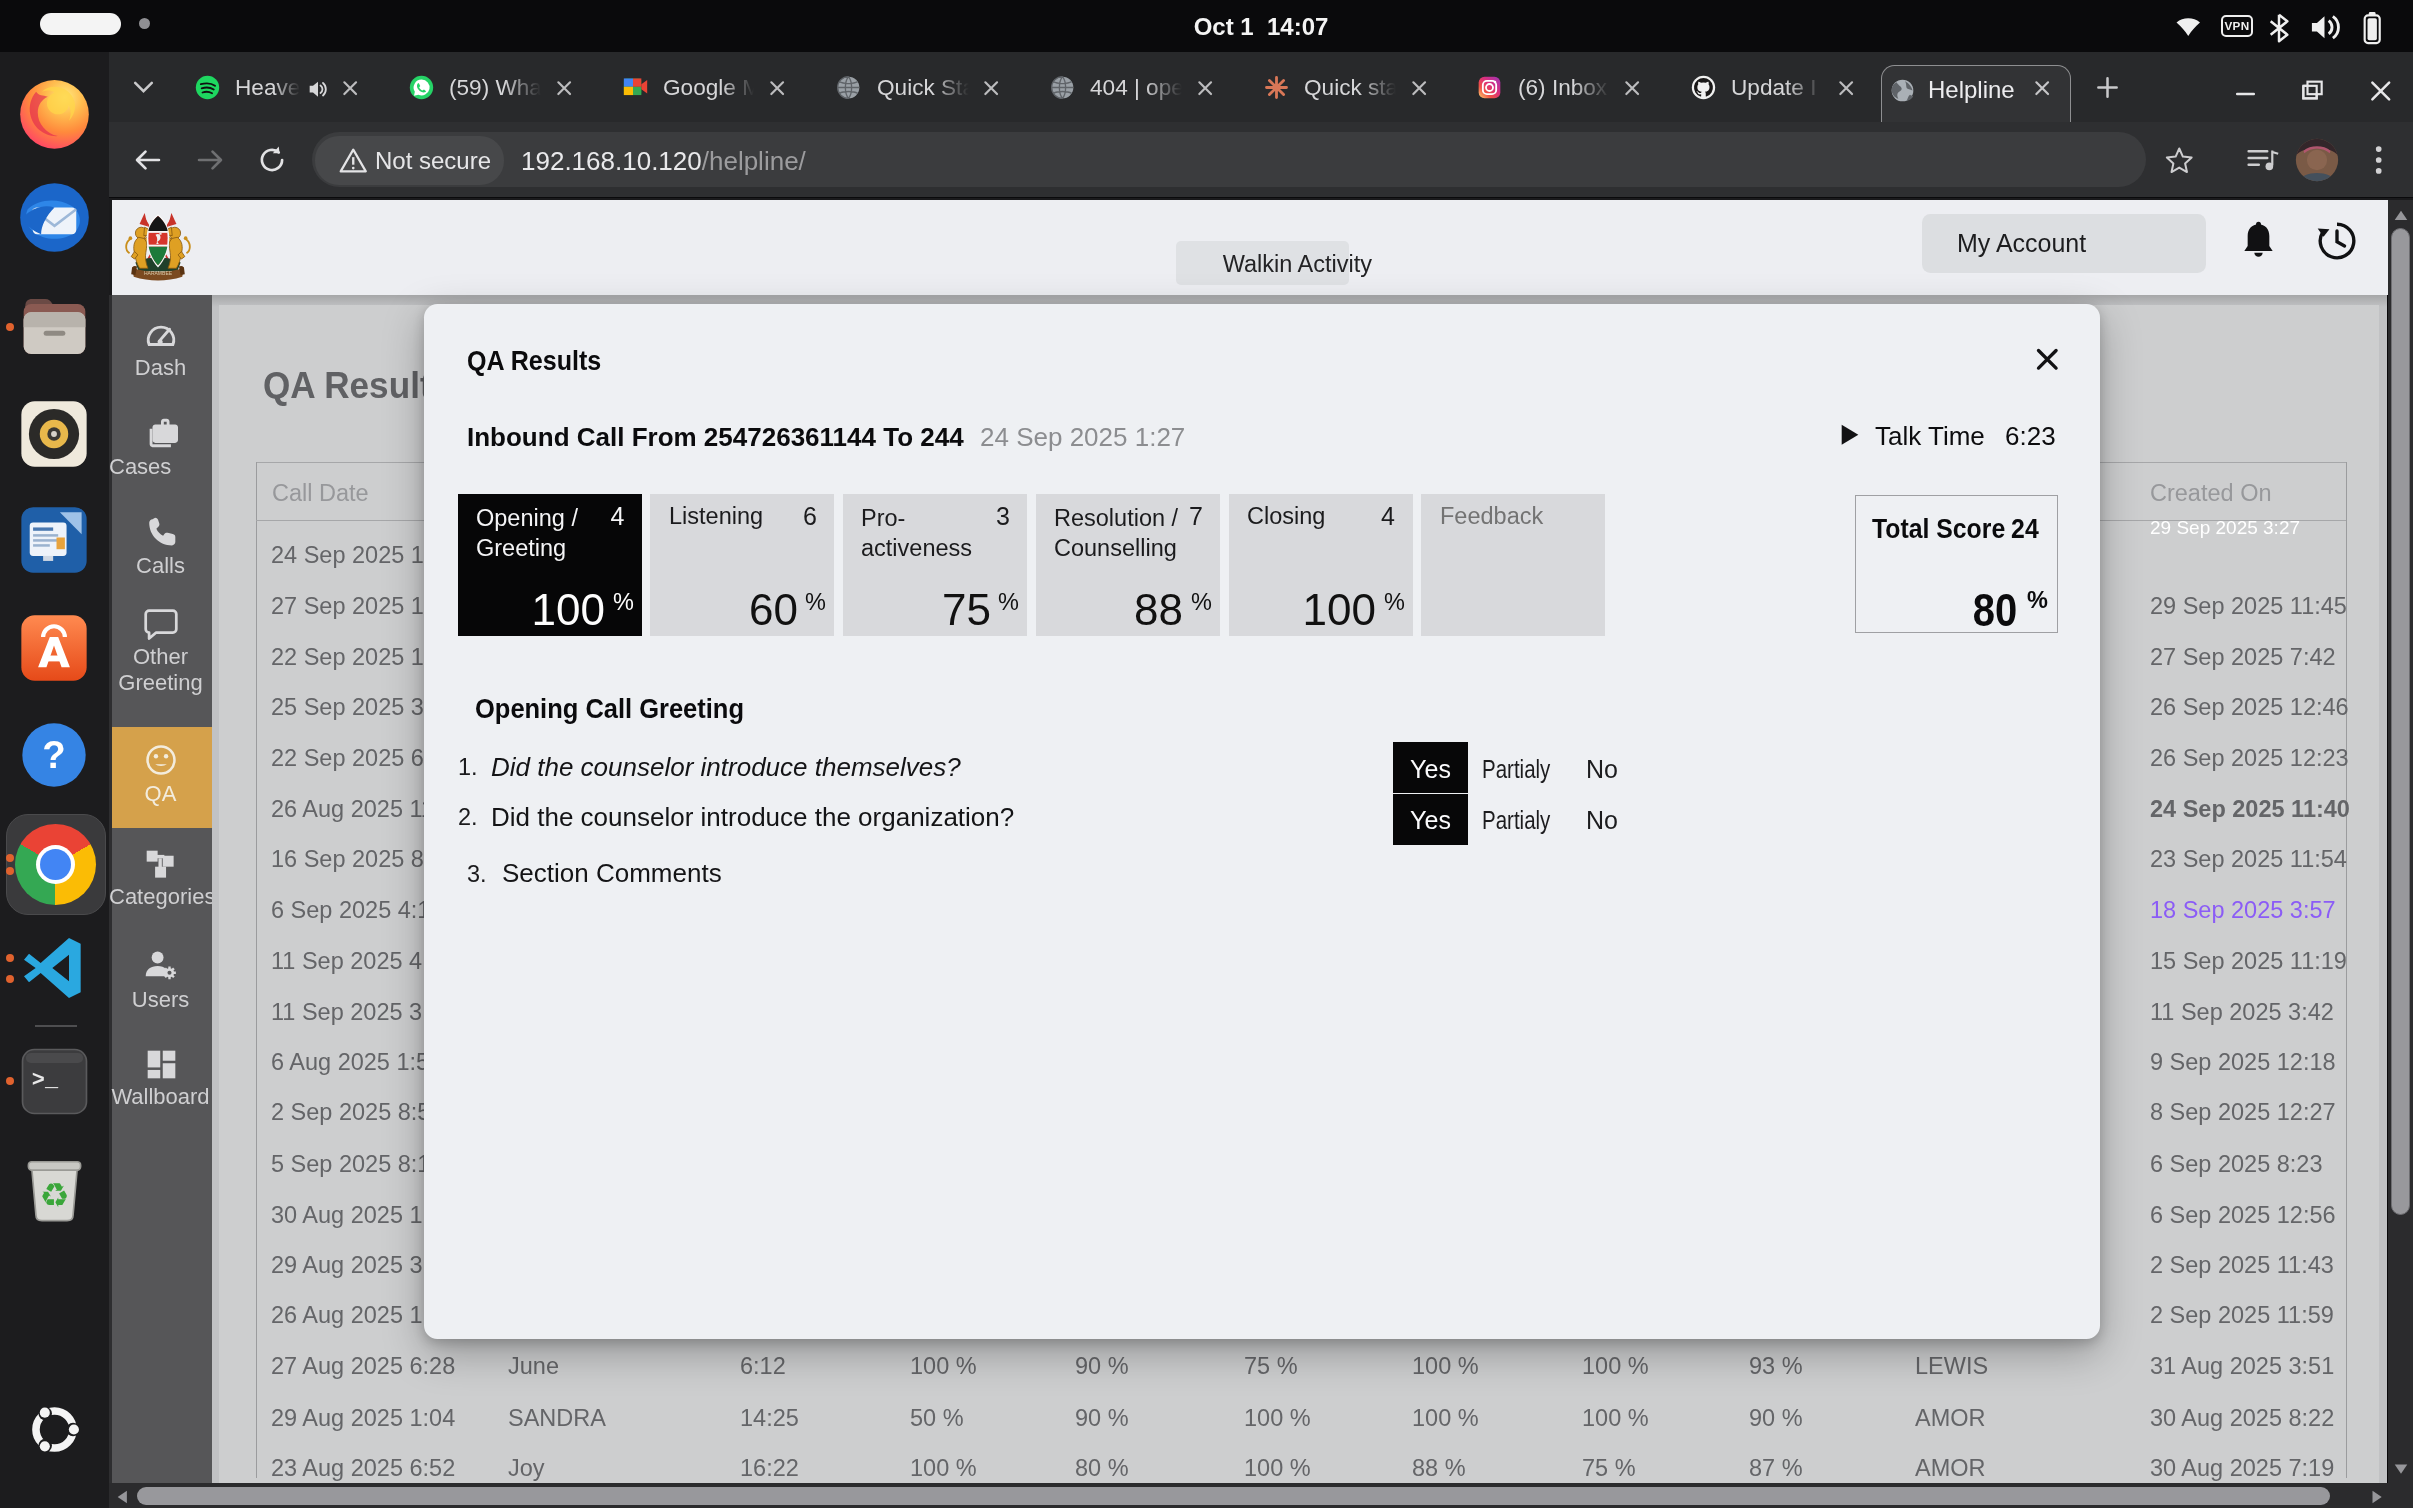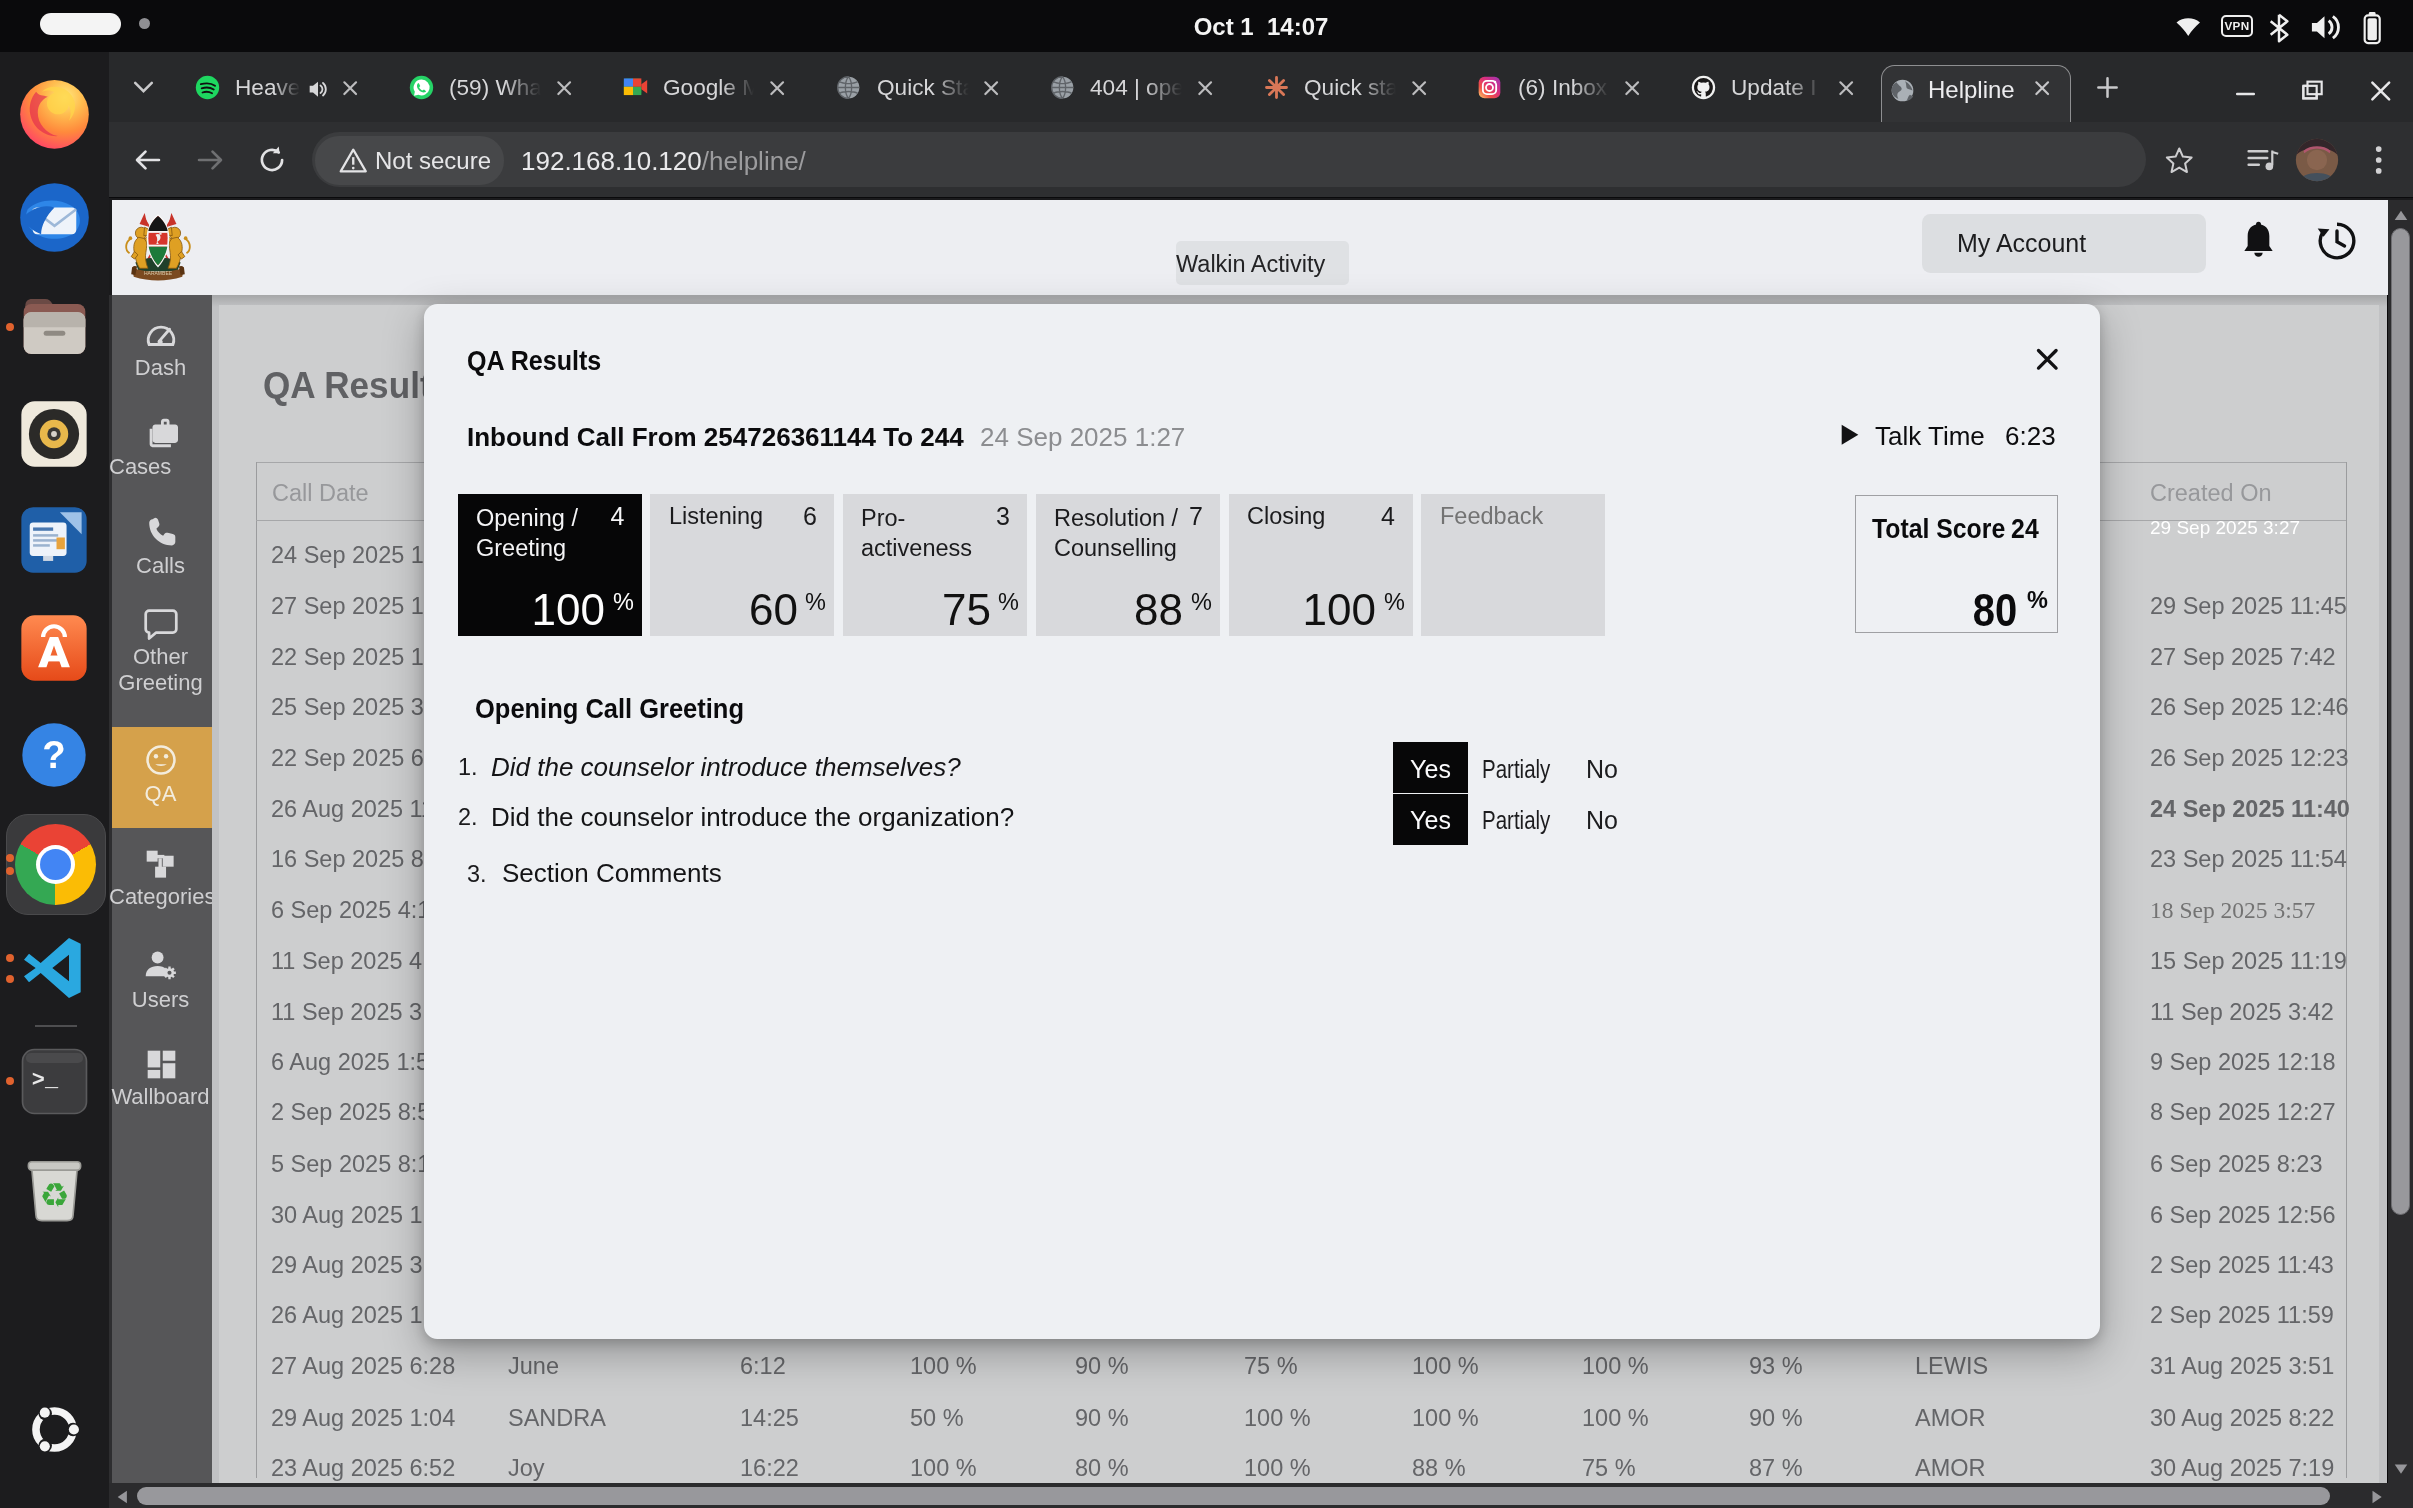--- a/index.html
+++ b/index.html
@@ -349,21 +349,21 @@
   <path d="M43 4.5 C51 11 54.5 20 54.5 22.5 L31.5 22.5 C31.5 20 35 11 43 4.5 Z" fill="#161616"></path>
   <path d="M54.2 41 L31.8 41 C33.5 50 38 58.5 43 63.5 C48 58.5 52.5 50 54.2 41 Z" fill="#1c7a3a"></path>
   <rect x="31.6" y="22.5" width="22.8" height="2.2" fill="#f6f6f6"></rect>
   <rect x="31.8" y="38.8" width="22.4" height="2.2" fill="#f6f6f6"></rect>
   <path d="M40 27 C43 25 46 26.5 46 30 C46 33 44 35 41.5 35.5 C43 32 41.5 29 40 27 Z M44 26 C45 24.5 47 24.5 47.8 26 C47 27 45.6 27.4 44 26 Z M42 35 L44 38 L41 38 Z" fill="#efefef"></path>
   <path d="M12 66 C29 73 57 73 74 66 L72 77 C53 83 33 83 14 77 Z" fill="#7b4a20"></path>
   <path d="M12 66 C14 64 16 64 18 65 L16 75 L11 74 Z M74 66 C72 64 70 64 68 65 L70 75 L75 74 Z" fill="#5a3312"></path>
   <text x="43" y="75.5" font-size="6" fill="#d8c8a8" text-anchor="middle" font-family="Liberation Sans,sans-serif">HARAMBEE</text>
 </svg>
 <div class="a" style="left:1176px;top:241px;width:173px;height:44px;border-radius:5px;background:#dfe1e4;"></div>
-<div class="t" style="left:1176px;top:251px;width:196px;text-align:left;font-size:23.5px;color:#232325;">Walkin Activity</div>
+<div class="t" style="left:1176px;top:251px;width:196px;text-align:right;font-size:23.5px;color:#232325;">Walkin Activity</div>
 <div class="a" style="left:1922px;top:214px;width:284px;height:59px;border-radius:8.4px;background:#dcdee1;"></div>
 <div class="t" style="left:1957px;top:229px;font-size:25px;color:#1d1d1f;">My Account</div>
 <svg class="a" style="left:2239px;top:221px;" width="39" height="40" viewBox="0 0 46 48">
   <path d="M23 4 C15 4 10 10 10 18 L10 30 L6 36 L40 36 L36 30 L36 18 C36 10 31 4 23 4 Z" fill="#111113"></path>
   <path d="M18 38 a5 5 0 0 0 10 0 Z" fill="#111113"></path>
   <rect x="20" y="1" width="6" height="6" rx="3" fill="#111113"></rect>
 </svg>
 <svg class="a" style="left:2316px;top:220px;" width="42" height="42" viewBox="0 0 50 50">
   <path d="M25 5 a20 20 0 1 1 -17.3 10" fill="none" stroke="#111113" stroke-width="4"></path>
   <path d="M2 10 L9 20 L16 11 Z" fill="#111113"></path>
@@ -453,21 +453,21 @@
 <div class="t" style="left:2150px;top:644px;font-size:23.5px;color:#646568;">27 Sep 2025 7:42</div>
 <div class="t" style="left:271px;top:694px;font-size:23.5px;color:#646568;">25 Sep 2025 3:51</div>
 <div class="t" style="left:2150px;top:694px;font-size:23.5px;color:#646568;">26 Sep 2025 12:46</div>
 <div class="t" style="left:271px;top:745px;font-size:23.5px;color:#646568;">22 Sep 2025 6:58</div>
 <div class="t" style="left:2150px;top:745px;font-size:23.5px;color:#646568;">26 Sep 2025 12:23</div>
 <div class="t" style="left:271px;top:796px;font-size:23.5px;color:#646568;">26 Aug 2025 11:20</div>
 <div class="t" style="left:2150px;top:796px;font-size:23.5px;color:#646568;font-weight:bold;">24 Sep 2025 11:40</div>
 <div class="t" style="left:271px;top:846px;font-size:23.5px;color:#646568;">16 Sep 2025 8:27</div>
 <div class="t" style="left:2150px;top:846px;font-size:23.5px;color:#646568;">23 Sep 2025 11:54</div>
 <div class="t" style="left:271px;top:897px;font-size:23.5px;color:#646568;">6 Sep 2025 4:11</div>
-<div class="t" style="left:2150px;top:897px;font-size:23.5px;color:#737373;font-family:Liberation Serif, serif;">18 Sep 2025 3:57</div>
+<div class="t" style="left:2150px;top:897px;font-size:23.5px;color:#8b5cf6;">18 Sep 2025 3:57</div>
 <div class="t" style="left:271px;top:948px;font-size:23.5px;color:#646568;">11 Sep 2025 4:25</div>
 <div class="t" style="left:2150px;top:948px;font-size:23.5px;color:#646568;">15 Sep 2025 11:19</div>
 <div class="t" style="left:271px;top:999px;font-size:23.5px;color:#646568;">11 Sep 2025 3:04</div>
 <div class="t" style="left:2150px;top:999px;font-size:23.5px;color:#646568;">11 Sep 2025 3:42</div>
 <div class="t" style="left:271px;top:1049px;font-size:23.5px;color:#646568;">6 Aug 2025 1:51</div>
 <div class="t" style="left:2150px;top:1049px;font-size:23.5px;color:#646568;">9 Sep 2025 12:18</div>
 <div class="t" style="left:271px;top:1099px;font-size:23.5px;color:#646568;">2 Sep 2025 8:53</div>
 <div class="t" style="left:2150px;top:1099px;font-size:23.5px;color:#646568;">8 Sep 2025 12:27</div>
 <div class="t" style="left:271px;top:1151px;font-size:23.5px;color:#646568;">5 Sep 2025 8:11</div>
 <div class="t" style="left:2150px;top:1151px;font-size:23.5px;color:#646568;">6 Sep 2025 8:23</div>

